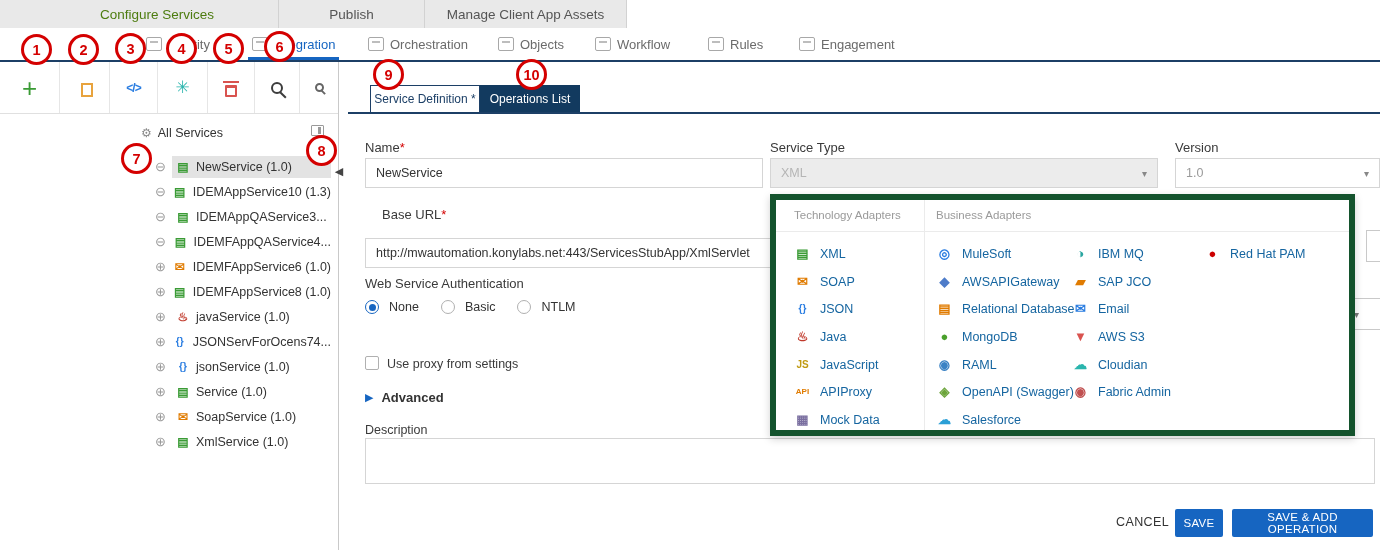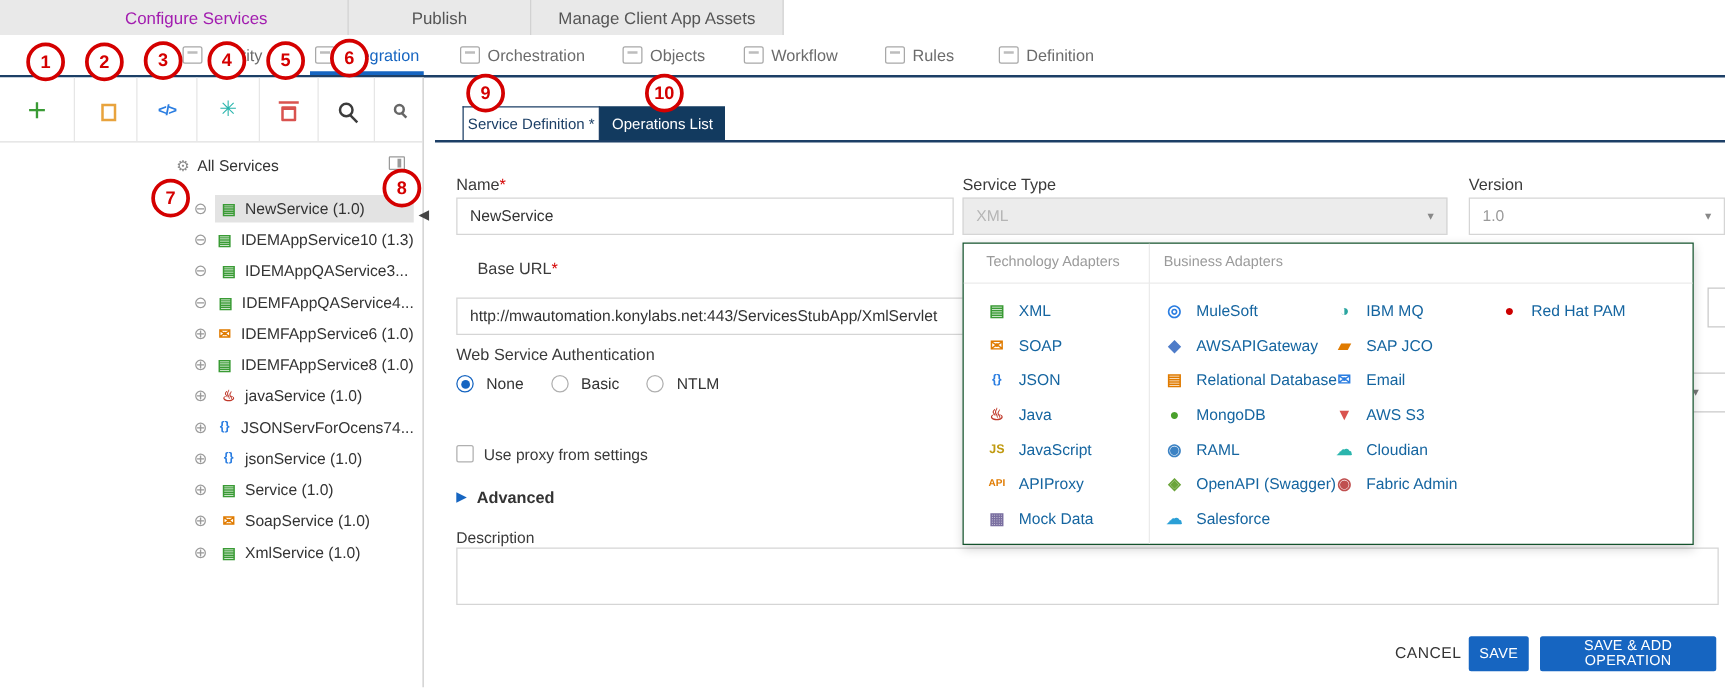--- a/index.html
+++ b/index.html
@@ -5,21 +5,21 @@
   * { margin:0; padding:0; box-sizing:border-box; }
   html,body { width:1380px; height:550px; }
   body { position:relative; font-family:"Liberation Sans",sans-serif; background:#fff; overflow:hidden; color:#333; }
 
   
   .topbar { position:absolute; left:0; top:0; width:627px; height:28px; background:#e9e9e9; display:flex; }
   .toptab { display:flex; align-items:center; justify-content:center; border-right:1px solid #d2d2d2; font-size:13.5px; color:#555; cursor:default; }
   .toptab.t1 { width:279px; padding-left:68px; }
   .toptab.t2 { width:202px; }
   .toptab.t3 { width:146px; }
-  .toptab.active { color:#a21caf;padding-left:36px; }
+  .toptab.active { color:#4d7c0f;padding-left:36px; }
 
   
   .nav { position:absolute; left:0; top:28px; width:1380px; height:34px; background:#fff; border-bottom:2px solid #1c3f66; }
   .nav-item { position:absolute; top:0; height:32px; display:flex; align-items:center; gap:6px; font-size:13px; color:#6b6b6b; }
   .nav-item.active { color:#1665c1; }
   .nav-item.active::after { content:""; position:absolute; left:-4px; right:-4px; bottom:0; height:3px; background:#1665c1; }
   .nav-ic { width:16px; height:14px; border:1.5px solid #a8a8a8; border-radius:2px; position:relative; }
   .nav-ic::after { content:""; position:absolute; left:3px; top:3px; right:3px; height:2px; background:#bdbdbd; }
 
   
@@ -73,21 +73,21 @@
   .radio { width:14px; height:14px; border:1.5px solid #b0b0b0; border-radius:50%; background:#fff; position:relative; cursor:pointer; }
   .radio.checked { border-color:#1665c1; }
   .radio.checked::after { content:""; position:absolute; inset:2.5px; background:#1665c1; border-radius:50%; }
   .radio-label { font-size:12.5px; color:#333; margin-right:12px; }
   .checkbox { position:absolute; width:14px; height:14px; border:1.5px solid #b0b0b0; border-radius:2px; background:#fff; cursor:pointer; }
   .adv-arrow { color:#1665c1; font-size:11px; }
   .adv-label { font-size:13px; font-weight:bold; color:#333; }
   .textarea { position:absolute; border:1px solid #d5d5d5; background:#fff; }
 
   
-  .ad-panel { position:absolute; left:425px; top:132px; width:585px; height:242px; background:#fff; border:1px solid #14532d; box-shadow:0 3px 8px rgba(0,0,0,.18); z-index:5; }
+  .ad-panel { position:absolute; left:425px; top:132px; width:585px; height:242px; background:#fff; border:6px solid #14532d; box-shadow:0 3px 8px rgba(0,0,0,.18); z-index:5; }
   .ad-h { position:absolute; top:9px; font-size:11.5px; color:#9a9a9a; }
   .ad-hline { position:absolute; left:0; right:0; top:31px; height:1px; background:#ebebeb; }
   .ad-vline { position:absolute; left:148px; top:0; bottom:0; width:1px; background:#ebebeb; }
   .ad-col { position:absolute; top:40px; display:flex; flex-direction:column; }
   .ad-item { height:27.7px; display:flex; align-items:center; gap:9px; cursor:pointer; }
   .ad-ic { width:17px; text-align:center; font-size:13px; line-height:16px; font-weight:bold; }
   .ad-label { font-size:12.5px; color:#1565a0; white-space:nowrap; }
 
   
   .cancel-link { position:absolute; left:771px; top:453px; font-size:12.5px; color:#333; letter-spacing:.4px; cursor:pointer; }
@@ -135,21 +135,21 @@
   <div class="nav-item" style="left:595px">
     <span class="nav-ic"></span>
     <span>Workflow</span>
   </div>
   <div class="nav-item" style="left:708px">
     <span class="nav-ic"></span>
     <span>Rules</span>
   </div>
   <div class="nav-item" style="left:799px">
     <span class="nav-ic"></span>
-    <span>Definition</span>
+    <span>Engagement</span>
   </div>
 </div>
 
 <div class="sidebar">
   <div class="sb-toolbar">
     <div class="tb-btn w1">
         <span class="ic-plus">+</span>
       </div>
     <div class="tb-btn w2">
         <span class="ic-copy"></span>

